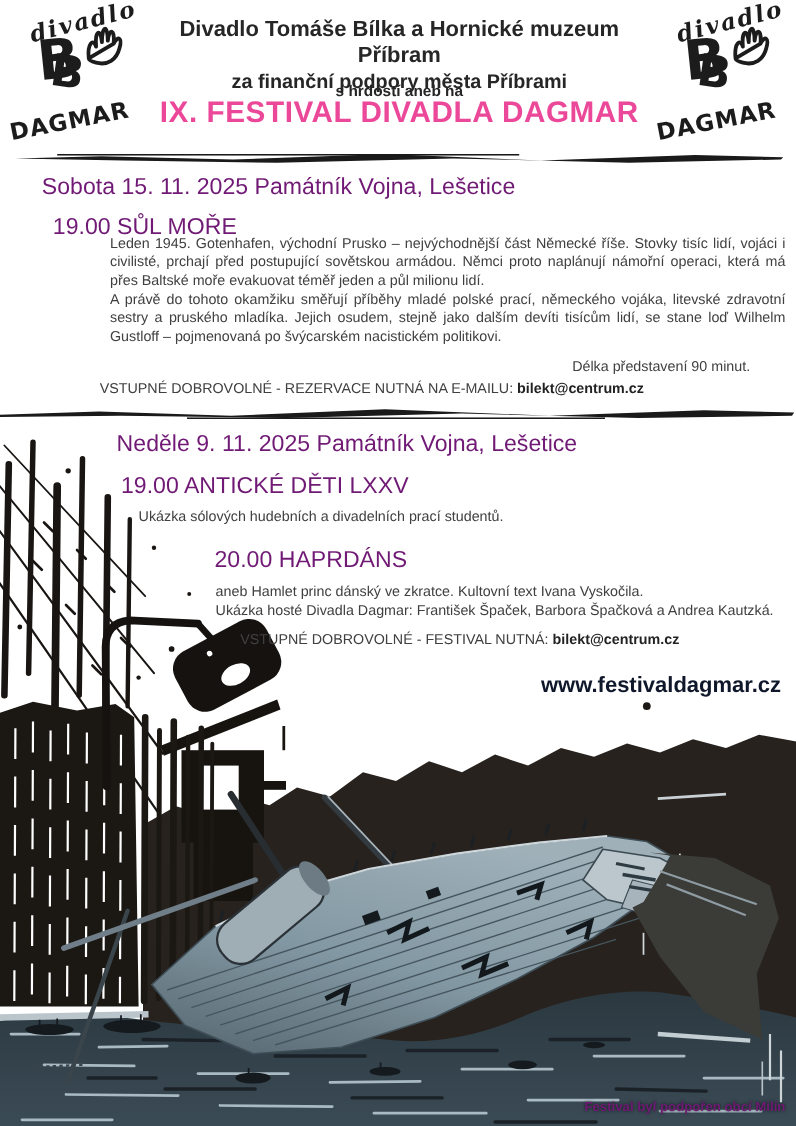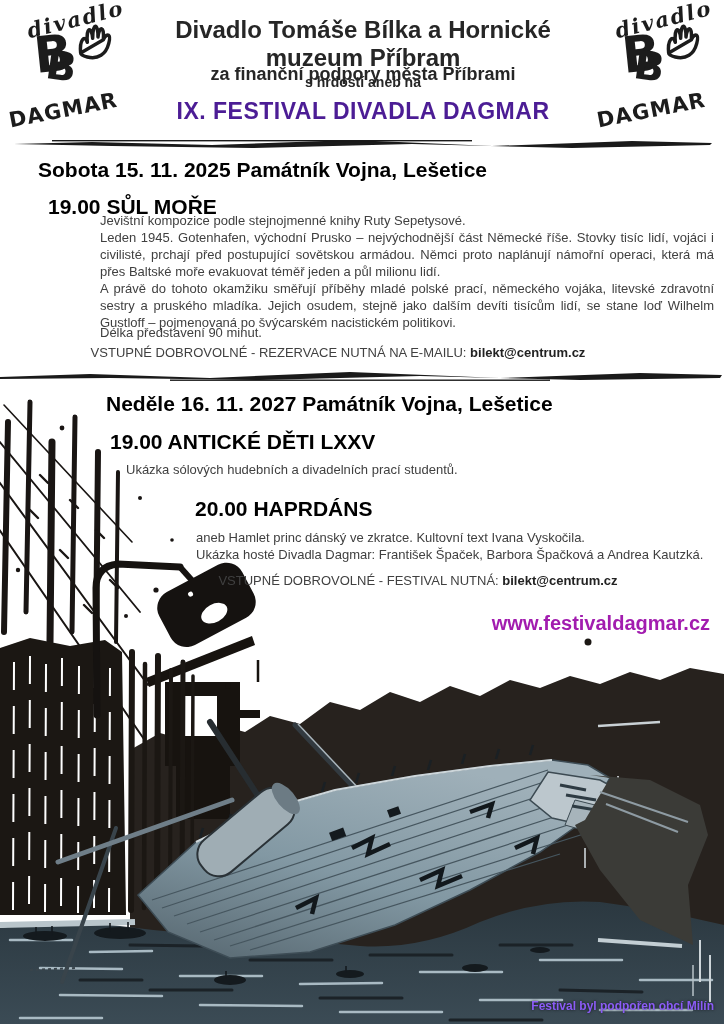--- a/index.html
+++ b/index.html
@@ -15,38 +15,38 @@
     font-size:21px;transform:rotate(-14deg);letter-spacing:2px;margin-left:18px;}
   .logo-mono-row{position:relative;height:66px;margin-top:-2px;}
   .logo-mono{position:absolute;left:26px;top:-4px;font-size:50px;font-weight:900;
     font-family:"DejaVu Sans",sans-serif;transform:rotate(-6deg);}
   .logo-mono2{position:absolute;left:38px;top:14px;font-size:40px;font-weight:900;
     font-family:"DejaVu Sans",sans-serif;transform:rotate(8deg);}
   .logo-hand{position:absolute;left:66px;top:-8px;}
   .logo-name{font-weight:800;font-size:21px;letter-spacing:1px;transform:rotate(-11deg);
     margin-top:2px;font-family:"DejaVu Sans",sans-serif;}
   .hdr{position:absolute;left:128px;width:470px;text-align:center;color:#262626;font-weight:700;}
-  .hdr1{top:16px;font-size:24px;}
+  .hdr1{top:16px;font-size:20px;}
   .hdr2{top:45px;font-size:18px;margin-top:19px;}
   .hdr3{top:74px;font-size:14px;}
-  .hdr4{top:98px;font-size:23px;font-weight:800;color:#4c1d95;letter-spacing:0.5px;}
+  .hdr4{top:87px;font-size:27px;font-weight:800;color:#ec4899;letter-spacing:0.5px;}
   .divider{position:absolute;height:12px;}
   
-  .heading{position:absolute;font-size:21px;font-weight:700;color:#000000;white-space:nowrap;}
+  .heading{position:absolute;font-size:21px;font-weight:400;color:#701a75;white-space:nowrap;}
   .body-txt{font-size:13px;line-height:17px;color:#404040;}
   .paras{position:absolute;left:100px;top:212px;width:614px;text-align:justify;}
   .paras p{margin:0;}
-  .duration{position:absolute;left:100px;top:324px;width:582px;text-align:left;}
+  .duration{position:absolute;left:100px;top:324px;width:582px;text-align:right;}
   .entry{position:absolute;left:0;width:676px;text-align:center;}
   .entry b{color:#222;}
   .desc{position:absolute;white-space:nowrap;}
   .website{position:absolute;top:612px;left:400px;width:310px;text-align:right;
-    font-size:20px;font-weight:800;color:#a21caf;}
+    font-size:20px;font-weight:800;color:#0f172a;}
   .footer-note{position:absolute;top:999px;left:404px;width:310px;text-align:right;
-    font-size:12px;font-weight:700;color:#8b5cf6;z-index:5;text-shadow:0 0 3px rgba(0,0,0,.7);}
+    font-size:12px;font-weight:700;color:#701a75;z-index:5;text-shadow:0 0 3px rgba(0,0,0,.7);}
   .art{position:absolute;left:0;top:380px;z-index:0;pointer-events:none;}
   .txt-layer{position:relative;z-index:2;}
 </style>
 </head>
 <body>
 
 <div class="poster">
 
   <svg class="art" width="724" height="644" viewBox="0 0 724 644">
     <defs>
@@ -287,38 +287,37 @@
 
     <svg class="divider" style="top:137px;left:12px;" width="702" height="12" viewBox="0 0 702 12">
       <polygon fill="#1a1a1a" points="2,7 80,5 200,8 340,3 480,9 620,4 700,6 698,8 560,11 400,7 240,11 100,9"></polygon>
       <rect x="40" y="3" width="420" height="1.4" fill="#1a1a1a"></rect>
     </svg>
 
     <div class="heading" style="left:38px;top:158px;">Sobota 15. 11. 2025 Památník Vojna, Lešetice</div>
     <div class="heading" style="left:48px;top:195px;">19.00 SŮL MOŘE</div>
 
     <div class="paras body-txt">
-      <p>Jevištní kompozice podle stejnojmenné knihy Ruty Sepetysové.</p>
       <p>Leden 1945. Gotenhafen, východní Prusko – nejvýchodnější část Německé říše. Stovky tisíc lidí, vojáci i civilisté, prchají před postupující sovětskou armádou. Němci proto naplánují námořní operaci, která má přes Baltské moře evakuovat téměř jeden a půl milionu lidí.</p>
       <p>A právě do tohoto okamžiku směřují příběhy mladé polské prací, německého vojáka, litevské zdravotní sestry a pruského mladíka. Jejich osudem, stejně jako dalším devíti tisícům lidí, se stane loď Wilhelm Gustloff – pojmenovaná po švýcarském nacistickém politikovi.</p>
     </div>
 
     <div class="duration body-txt">Délka představení 90 minut.</div>
 
     <div class="entry body-txt" style="top:344px;">
       <span>VSTUPNÉ DOBROVOLNÉ - REZERVACE NUTNÁ NA E-MAILU:</span>
       <b>bilekt@centrum.cz</b>
     </div>
 
     <svg class="divider" style="top:369px;left:0;" width="724" height="12" viewBox="0 0 724 12">
       <polygon fill="#1a1a1a" points="0,8 90,5 210,9 350,3 500,9 640,4 722,6 720,9 580,11 420,7 260,11 110,9 0,10"></polygon>
       <rect x="170" y="10.5" width="380" height="1.4" fill="#1a1a1a"></rect>
     </svg>
 
-    <div class="heading" style="left:106px;top:392px;">Neděle 16. 11. 2027 Památník Vojna, Lešetice</div>
+    <div class="heading" style="left:106px;top:392px;">Neděle 9. 11. 2025 Památník Vojna, Lešetice</div>
 
     <div class="heading" style="left:110px;top:430px;">19.00 ANTICKÉ DĚTI LXXV</div>
     <div class="desc body-txt" style="left:126px;top:461px;">Ukázka sólových hudebních a divadelních prací studentů.</div>
 
     <div class="heading" style="left:195px;top:497px;text-align:center;">20.00 HAPRDÁNS</div>
     <div class="desc body-txt" style="left:196px;top:529px;">aneb Hamlet princ dánský ve zkratce. Kultovní text Ivana Vyskočila.</div>
     <div class="desc body-txt" style="left:196px;top:546px;">Ukázka hosté Divadla Dagmar: František Špaček, Barbora Špačková a Andrea Kautzká.</div>
 
     <div class="entry body-txt" style="top:572px;left:56px;width:724px;">
       <span>VSTUPNÉ DOBROVOLNÉ - FESTIVAL NUTNÁ:</span>

